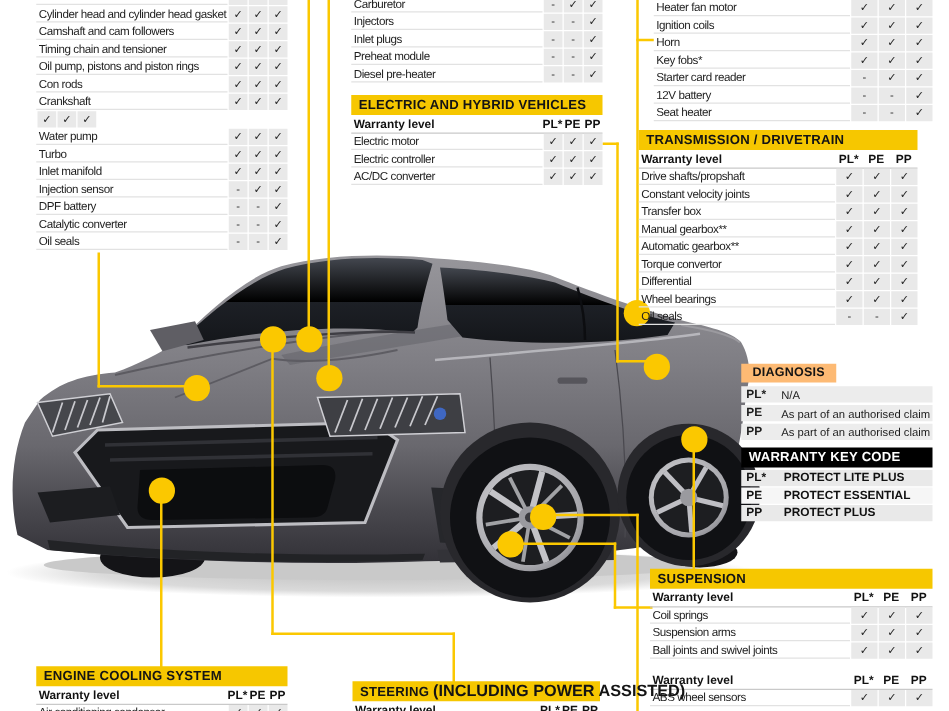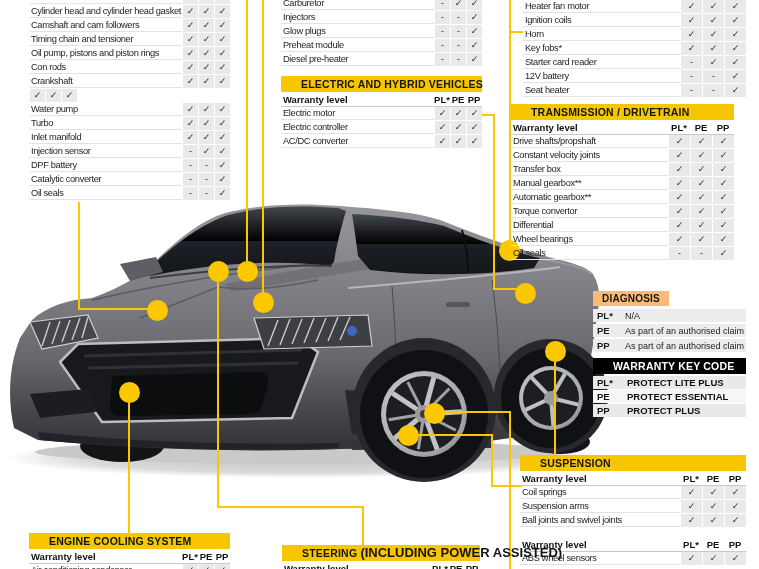--- a/index.html
+++ b/index.html
@@ -1,20 +1,20 @@
 <!DOCTYPE html>
 <html><head>
 <meta charset="utf-8">
 <style>
   html,body{margin:0;padding:0;background:#fff;}
   #canvas{position:relative;width:759px;height:569px;background:#ffffff;overflow:hidden;
           font-family:"Liberation Sans",sans-serif;color:#222;}
   .panel{position:absolute;}
   .ptitle{background:#F6C700;color:#141414;font-weight:bold;font-size:10.5px;line-height:16px;height:16px;
-          padding:0 20px;letter-spacing:.2px;white-space:nowrap;}
+          padding:0 6px;letter-spacing:.2px;white-space:nowrap;}
   .ptitle .small{font-size:13px;letter-spacing:0;}
   .ptitle.gray{background:#fdba74;display:inline-block;height:15px;line-height:15px;font-size:10px;padding:0 9px;}
   .ptitle.black{background:#000;color:#fff;}
   .whead{display:flex;align-items:center;height:14px;font-weight:bold;font-size:9.5px;color:#111;
          border-bottom:1px solid #c9c9c9;}
   .whead .wl{flex:1;padding-left:2px;}
   .whead .col{width:22px;text-align:center;}
   .narrow .whead .col{width:16px;}
   .trow{display:flex;align-items:stretch;height:13px;margin-bottom:1px;}
   .tlbl{flex:1;font-size:9.3px;letter-spacing:-.35px;line-height:13px;white-space:nowrap;overflow:hidden;
@@ -301,21 +301,21 @@
           <span class="tval">✓</span>
           <span class="tval">✓</span>
         </div>
         <div class="trow">
           <span class="tlbl">Injectors</span>
           <span class="tval">-</span>
           <span class="tval">-</span>
           <span class="tval">✓</span>
         </div>
         <div class="trow">
-          <span class="tlbl">Glow plugs</span>
+          <span class="tlbl">Inlet plugs</span>
           <span class="tval">-</span>
           <span class="tval">-</span>
           <span class="tval">✓</span>
         </div>
         <div class="trow">
           <span class="tlbl">Preheat module</span>
           <span class="tval">-</span>
           <span class="tval">-</span>
           <span class="tval">✓</span>
         </div>

